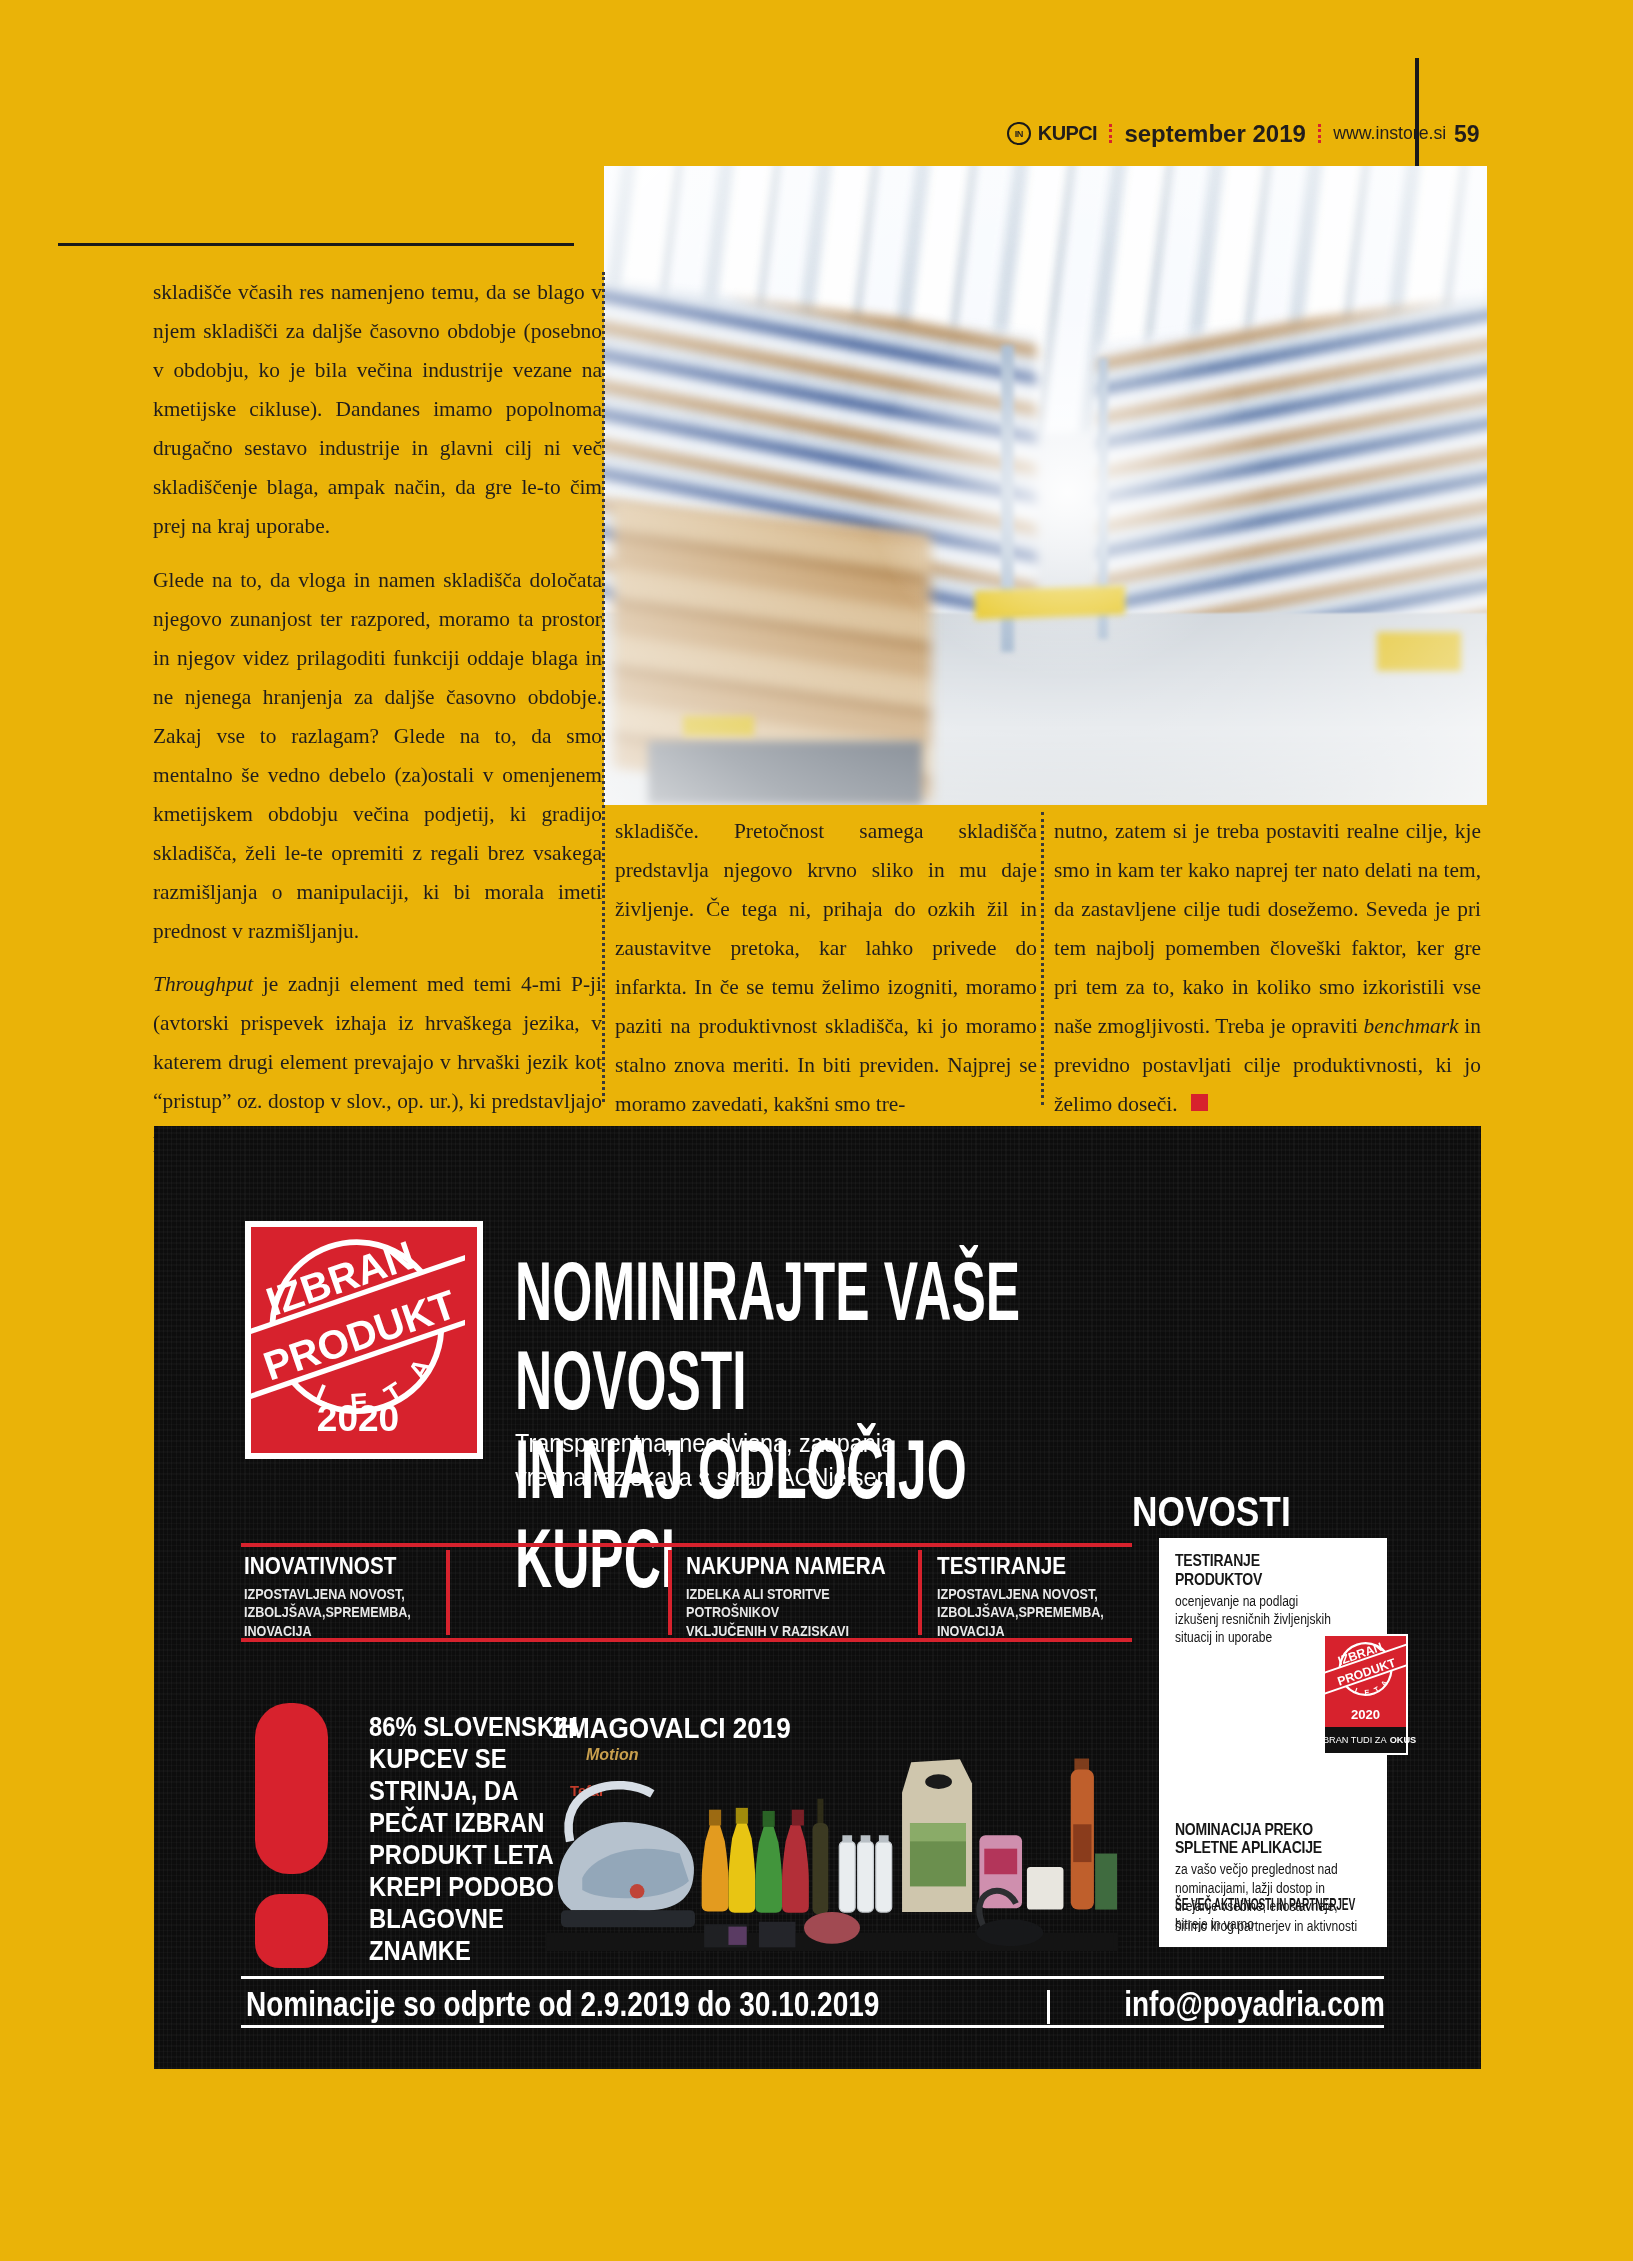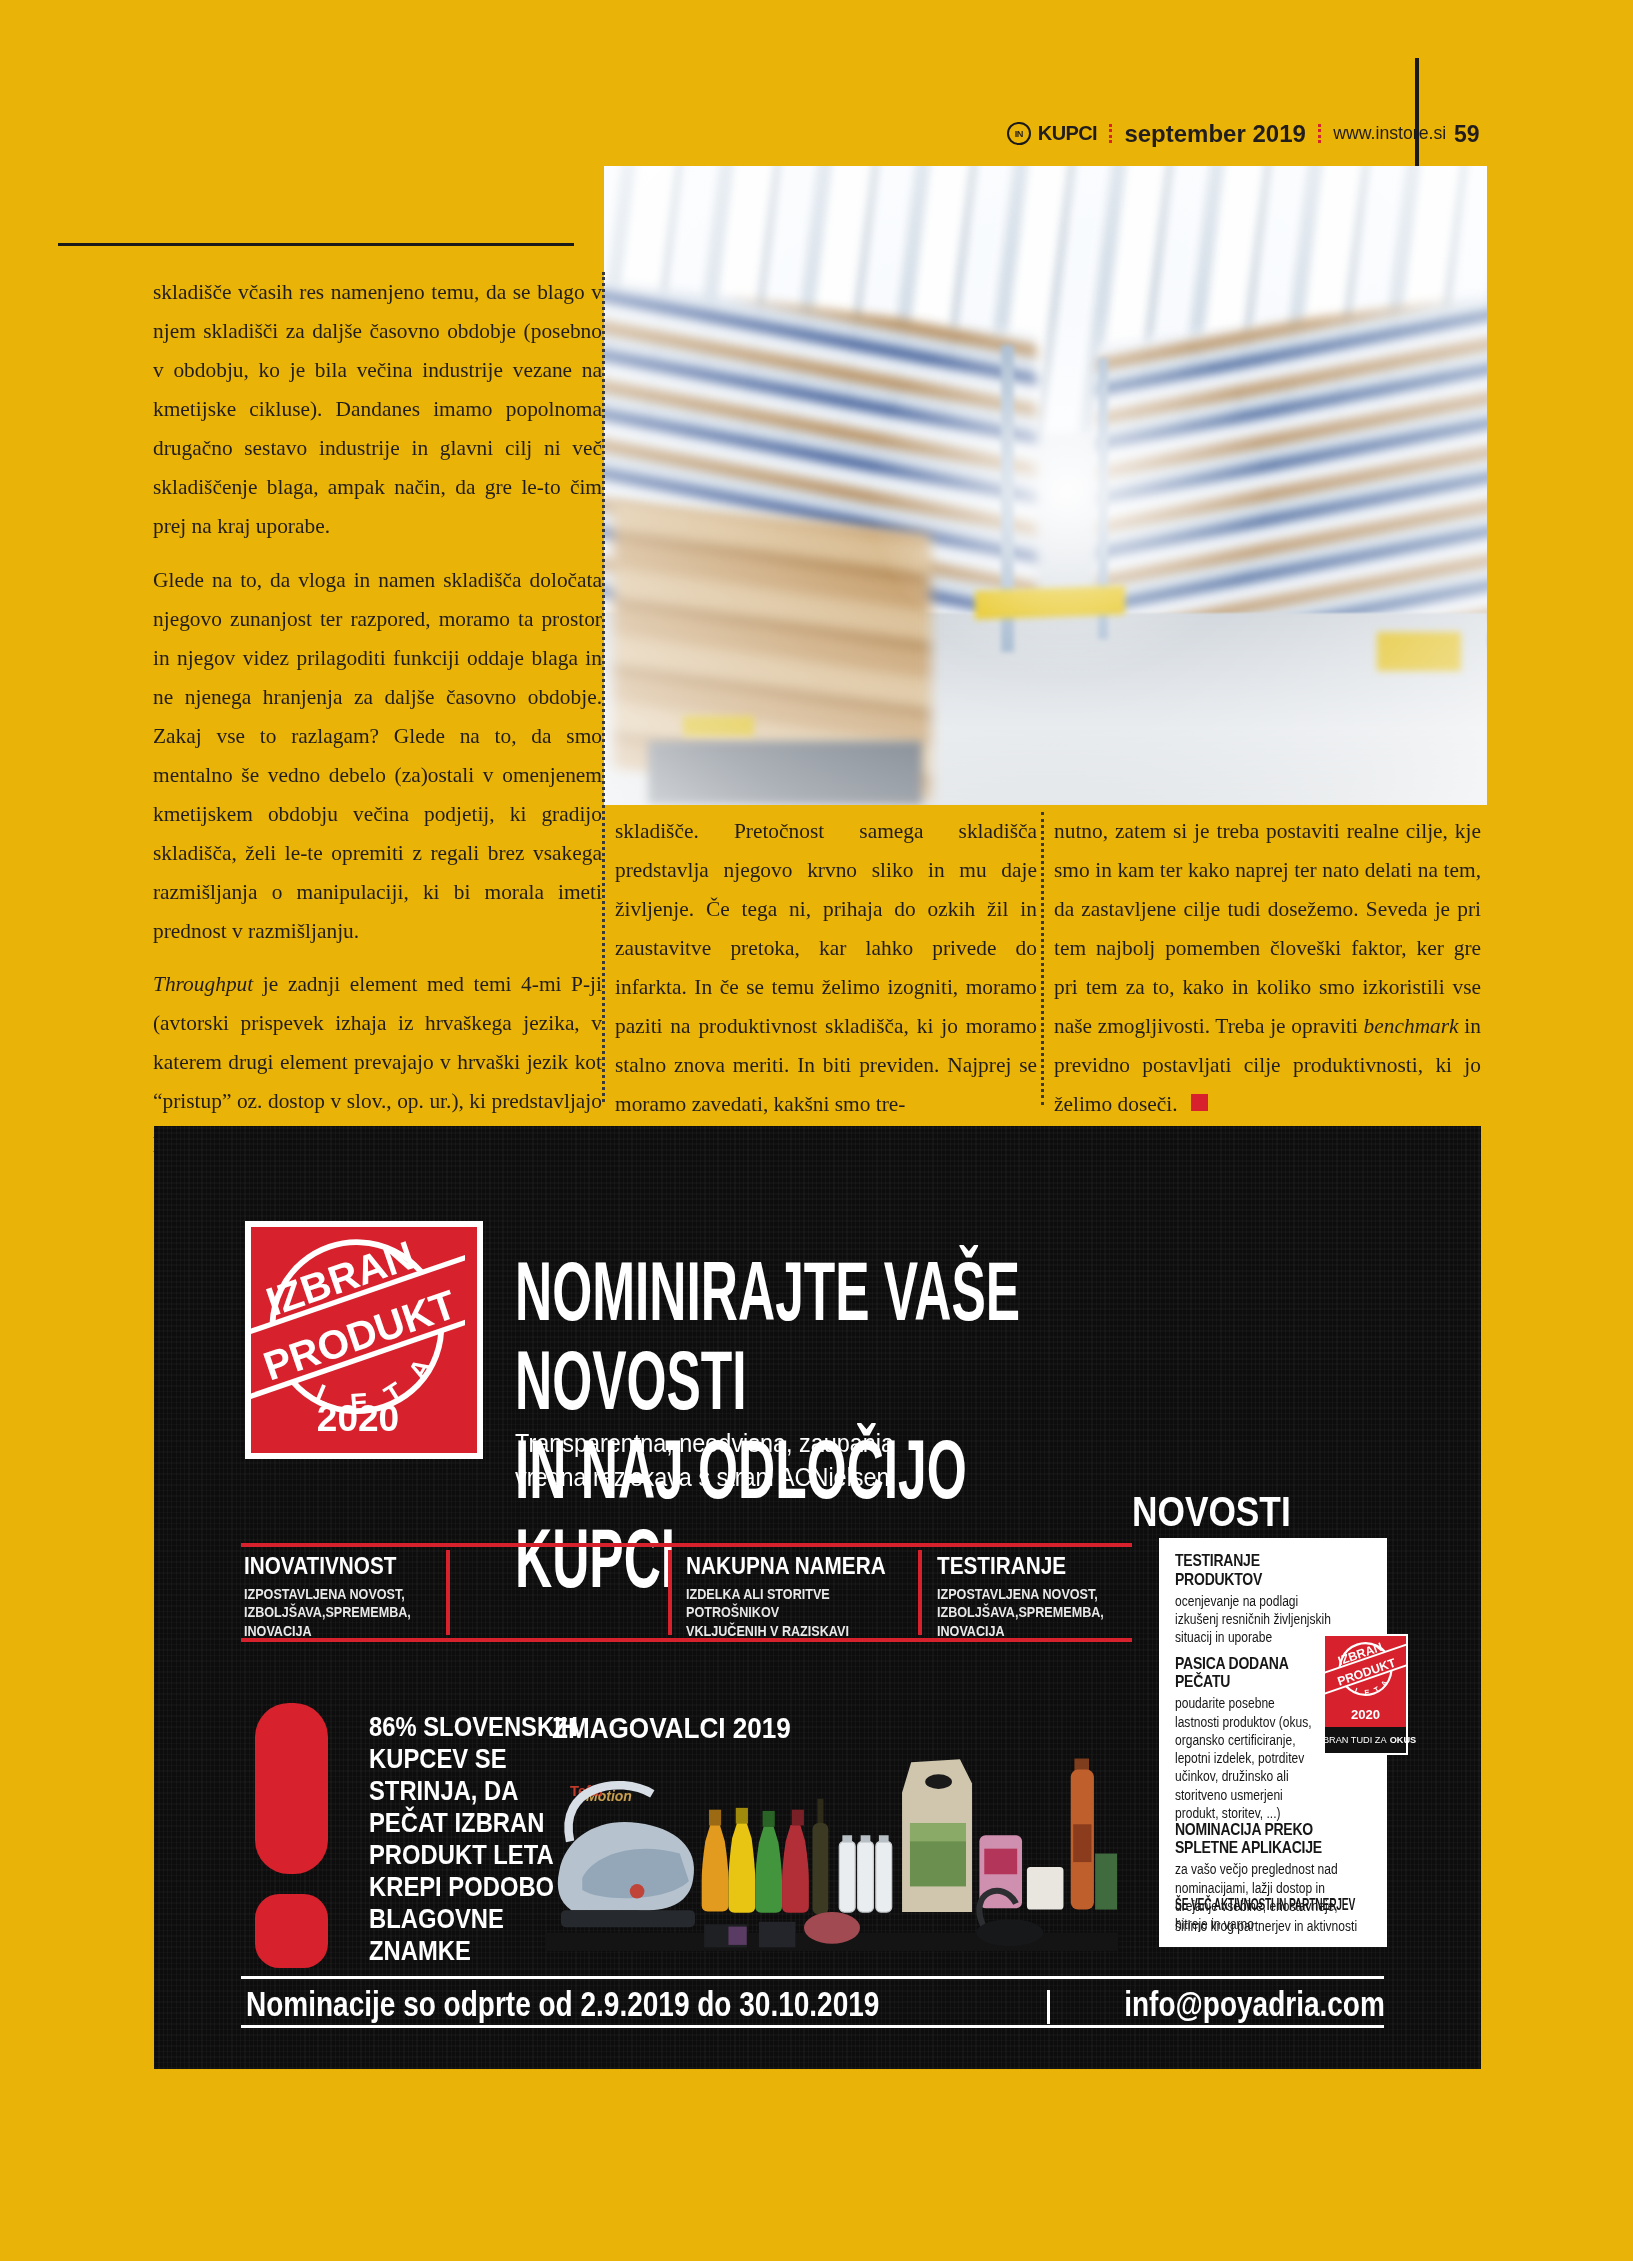--- a/index.html
+++ b/index.html
@@ -89,21 +89,21 @@
   .okus .bar{width:85px;height:28px;background:#111111;border:2.4px solid #ffffff;border-top:none;box-sizing:border-box;
              color:#fff;font-size:9.2px;display:flex;align-items:center;justify-content:center;white-space:nowrap;
              transform-origin:center;letter-spacing:0;}
   .okus .bar b{margin-left:3.1px;}
 
   .excl-bar{left:101px;top:577px;width:73px;height:171px;background:#d7222d;border-radius:34px;}
   .excl-dot{left:101px;top:768px;width:73px;height:74px;background:#d7222d;border-radius:24.4px;}
   .stat{left:215px;top:585px;font-weight:bold;font-size:28px;line-height:32px;white-space:pre-line;
         transform:scaleX(0.85);transform-origin:left top;}
   .winners{left:398px;top:586px;font-weight:bold;font-size:29px;transform:scaleX(0.9);transform-origin:left top;}
-  .brand1{left:432px;top:620px;font-style:italic;font-weight:bold;font-size:14px;color:#c9a04e;margin-top:42px;}
+  .brand1{left:432px;top:620px;font-style:italic;font-weight:bold;font-size:16px;color:#c9a04e;}
   .brand2{left:416px;top:657px;font-weight:bold;font-size:14.7px;color:#c23b2a;}
   .collage{left:391px;top:624px;width:574px;height:201px;}
 
   .foot-ruleA{left:87px;top:850px;width:1143px;height:3.1px;background:#ffffff;}
   .foot-ruleB{left:87px;top:899px;width:1143px;height:3.1px;background:#ffffff;}
   .foot-row{left:92px;top:855px;width:1139px;height:43px;display:flex;align-items:flex-end;justify-content:space-between;}
   .foot-text{font-weight:bold;font-size:35px;transform:scaleX(0.8);transform-origin:left center;white-space:nowrap;}
   .foot-pipe{width:2.4px;height:34px;background:#ffffff;}
   .foot-email{font-weight:bold;font-size:35px;transform:scaleX(0.8);transform-origin:right center;white-space:nowrap;}
 
@@ -206,24 +206,20 @@
       <p>IZPOSTAVLJENA NOVOST,
 IZBOLJŠAVA,SPREMEMBA,
 INOVACIJA</p>
     </div>
     <div class="abs redline" style="left:87px;top:512px;width:891px;"></div>
 
     <div class="abs panel">
       <div class="blk" style="top:13.4px;width:183px;">
         <h4>TESTIRANJE PRODUKTOV</h4>
         <p style="width:201px;">ocenjevanje na podlagi izkušenj resničnih življenjskih situacij in uporabe</p>
-      </div>
-      <div class="blk" style="top:116px;width:183px;">
-        <h4>PASICA DODANA PEČATU</h4>
-        <p style="width:178px;">poudarite posebne lastnosti produktov (okus, organsko certificiranje, lepotni izdelek, potrditev učinkov, družinsko ali storitveno usmerjeni produkt, storitev, ...)</p>
       </div>
       <div class="blk" style="top:282px;width:195px;">
         <h4>NOMINACIJA PREKO
 SPLETNE APLIKACIJE</h4>
         <p style="width:232px;">za vašo večjo preglednost nad nominacijami, lažji dostop in urejanje vsebine, enostavneje, hitreje in varno</p>
       </div>
       <div class="blk" style="top:357px;width:201px;">
         <h4 class="sq">ŠE VEČ AKTIVNOSTI IN PARTNERJEV</h4>
         <p style="width:244px;">širimo krog partnerjev in aktivnosti</p>
       </div>

